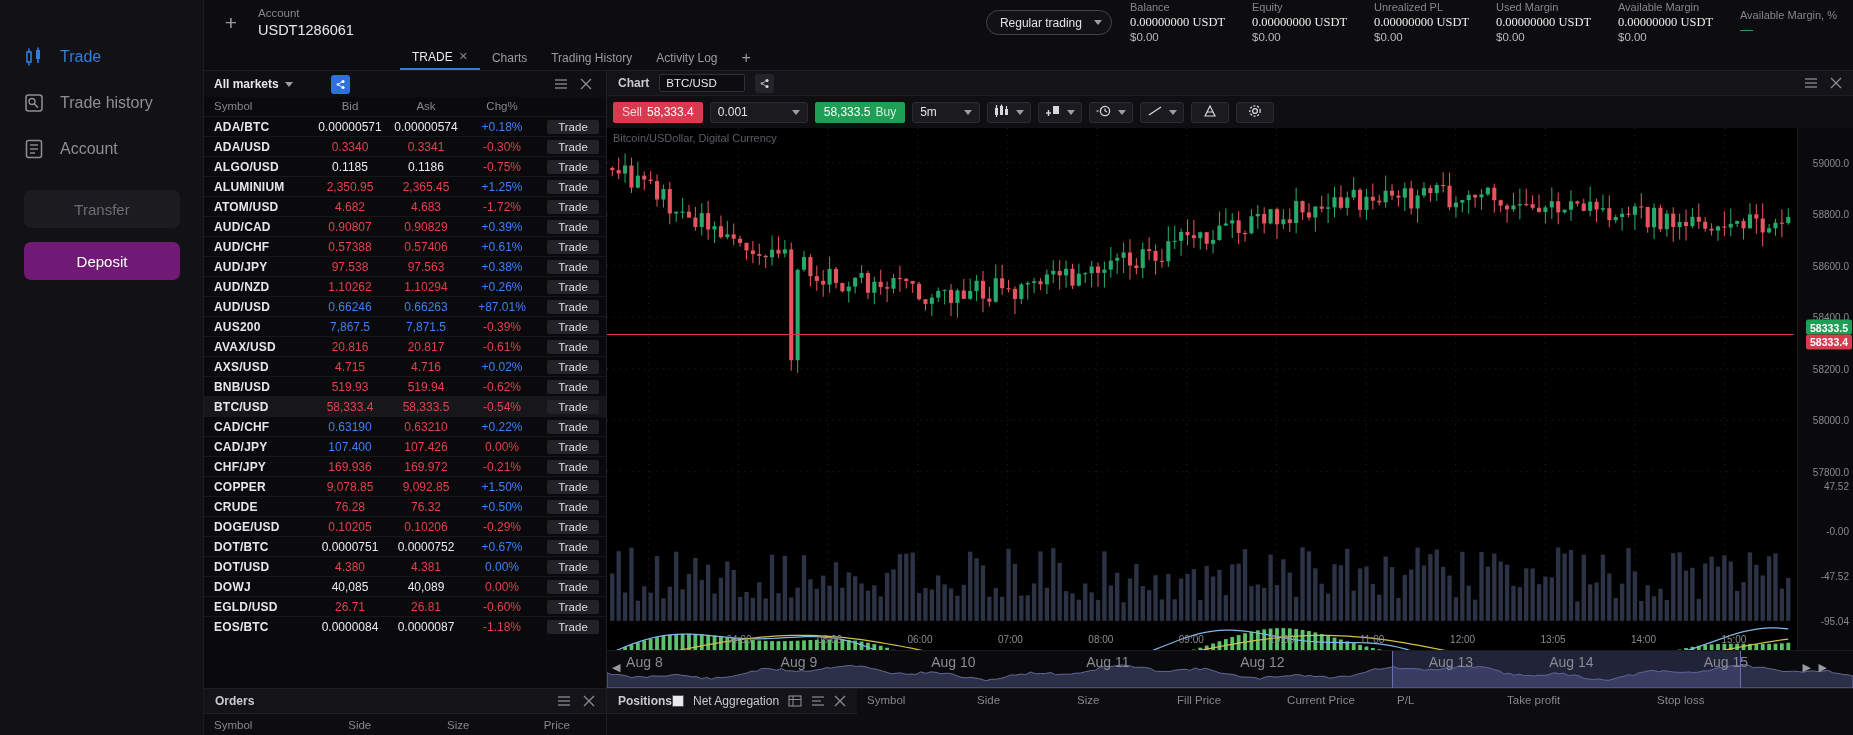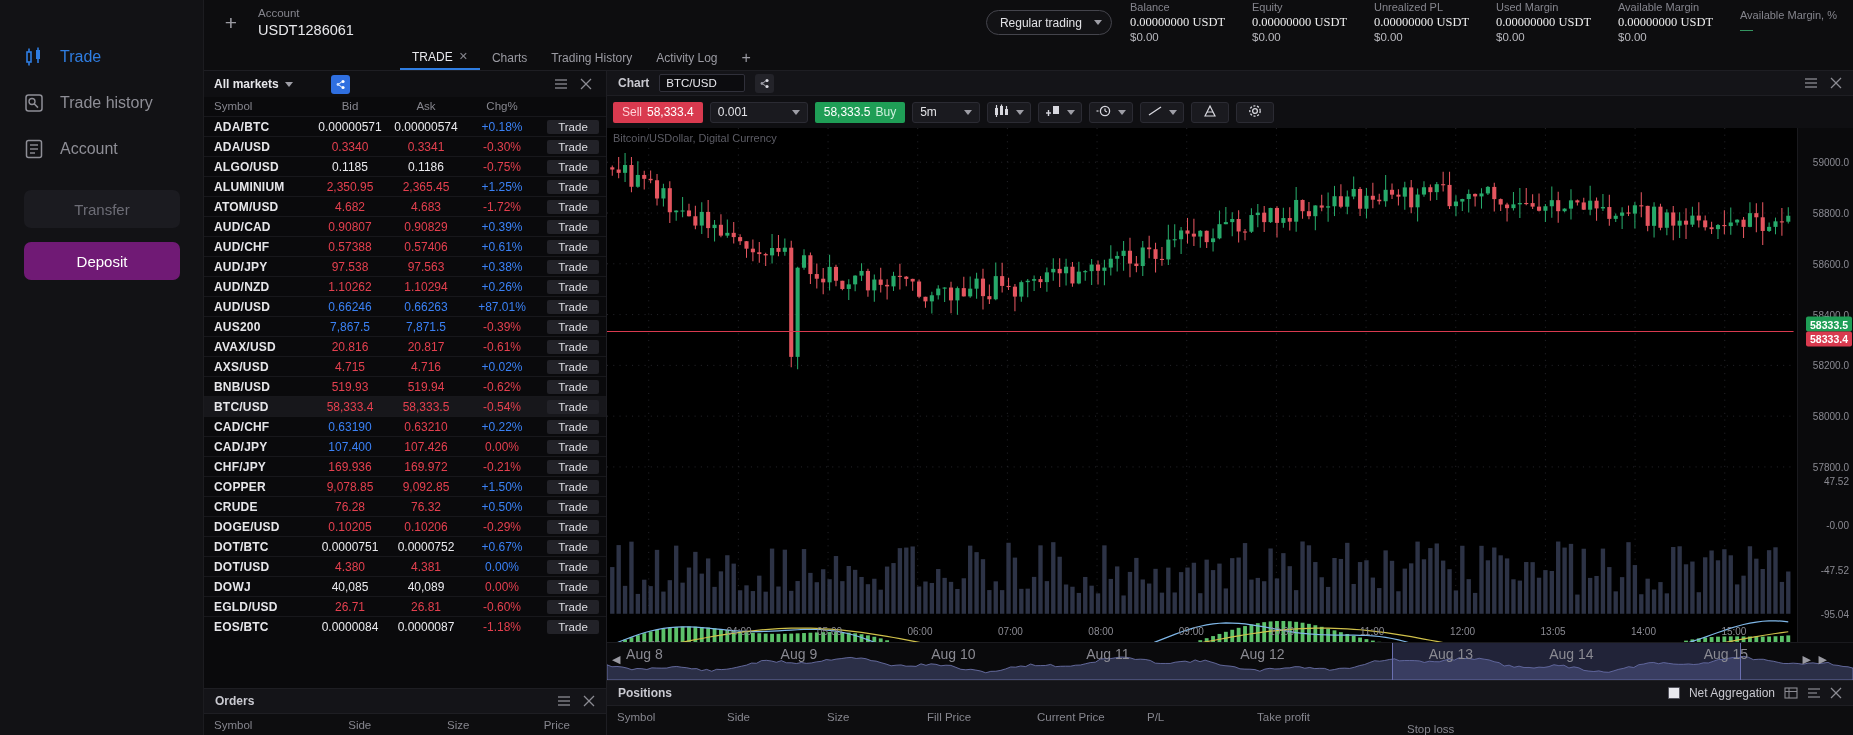--- a/index.html
+++ b/index.html
@@ -204,21 +204,21 @@
 
   .nav-strip {
     position: absolute; bottom: 0; left: 0; right: 0; height: 38px;
     background: #0a0a0c; border-top: 1px solid #1a1a1e; overflow: hidden;
   }
   .nav-sel { position: absolute; top: 0; bottom: 0; background: rgba(90,95,160,.30); border-left:1px solid #6a6fb0; border-right:1px solid #6a6fb0;}
   .nav-date { position: absolute; top: 3px; font-size: 14px; color: #8a8a92; transform: translateX(-50%); }
   .nav-arrow { position: absolute; top: 10px; color: #9a9aa2; font-size: 11px; cursor: pointer; }
 
   
-  .positions { flex: 0 0 47px; display: flex; flex-direction: column; border-top: 1px solid #1e1e23; }
+  .positions { flex: 0 0 47px; display: flex; flex-direction: row; border-top: 1px solid #1e1e23; }
   .pos-head { height: 25px; display: flex; align-items: center; background: #141418; border-bottom: 1px solid #1e1e23; padding: 0 7px; }
   .agg { margin-left: auto; display: flex; align-items: center; gap: 9px; padding-right: 4px; font-size: 12px; color: #c9c9d0; }
   .chk { width: 12px; height: 12px; border: 1px solid #55555f; background: #e9e9ee; border-radius: 1px; }
   .pos-cols { display: flex; font-size: 11.5px; color: #86868e; padding-top: 5px; }
 </style>
 </head>
 <body>
 
 <div class="app">
 
@@ -1546,20 +1546,20 @@
             </div>
           </div>
           <div class="pos-cols" id="pos-cols">
               <span style="width: 120px; text-align: left; padding-left: 10px;">Symbol</span>
               <span style="width: 100px;">Side</span>
               <span style="width: 100px;">Size</span>
               <span style="width: 110px;">Fill Price</span>
               <span style="width: 110px;">Current Price</span>
               <span style="width: 110px;">P/L</span>
               <span style="width: 150px;">Take profit</span>
-              <span style="width: 110px; margin-top: 12px;">Stop loss</span>
+              <span style="width: 110px;">Stop loss</span>
             </div>
         </div>
 
       </div>
     </div>
   </div>
 </div>
 
 </body></html>

